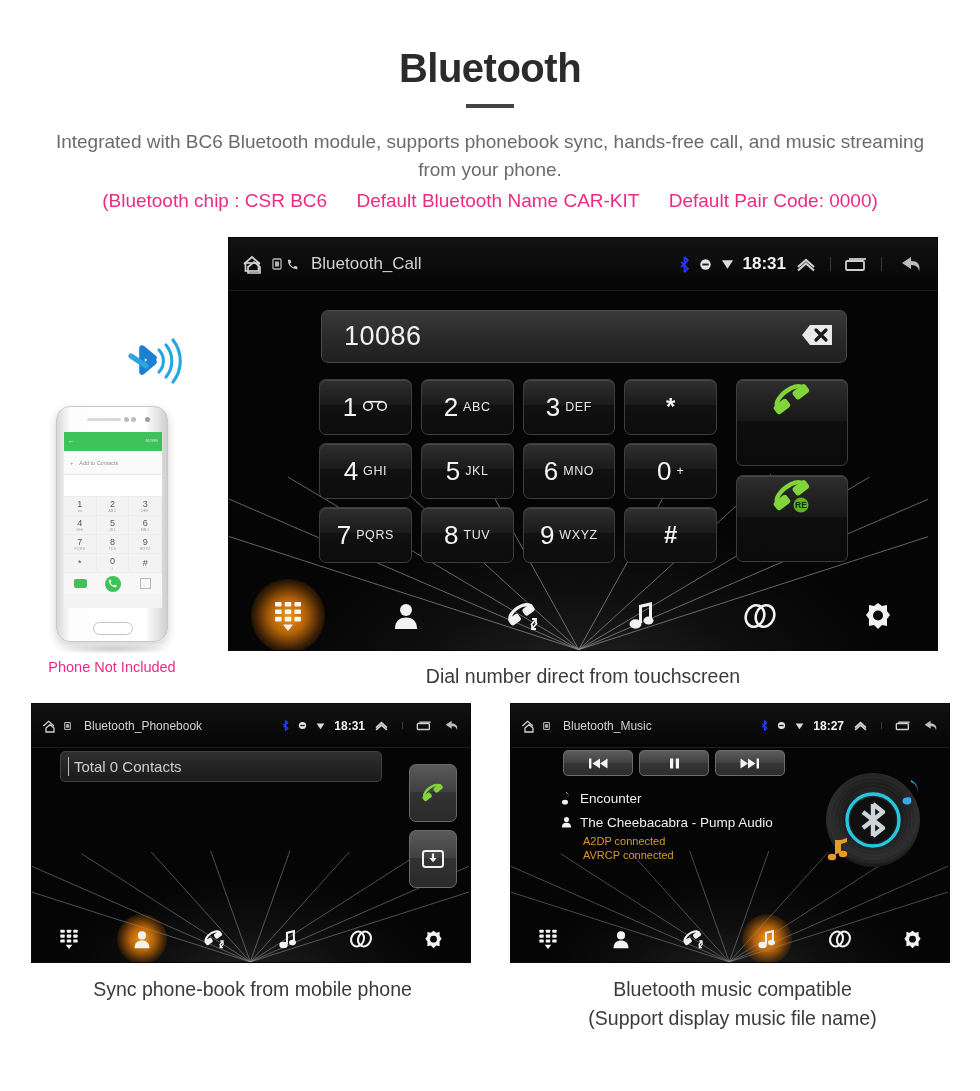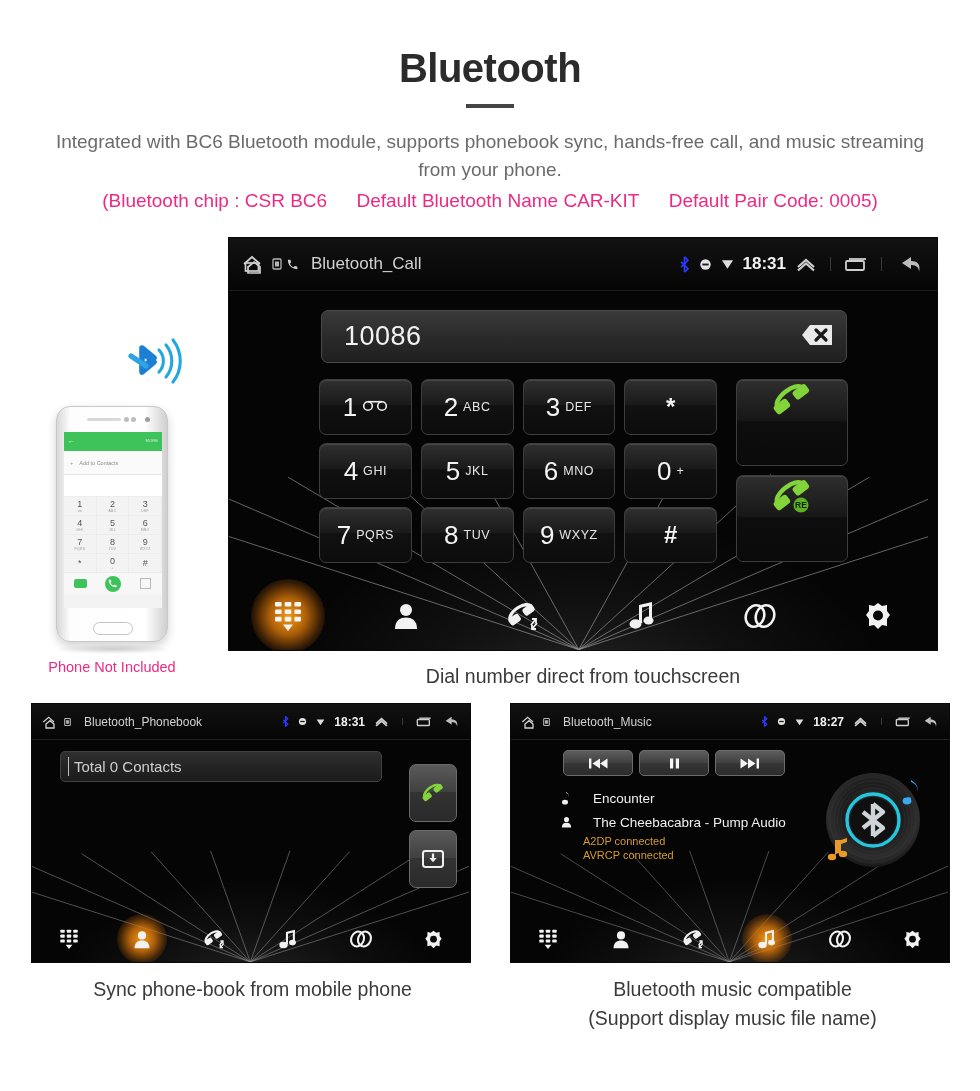--- a/index.html
+++ b/index.html
@@ -175,21 +175,21 @@
   
   .cap {
     position:absolute; text-align:center; color:#3a3a3a; font-size:19.5px; line-height:29px;
   }
   #cap-main { left:228px; top:662px; width:710px; }
   #cap-left { left:20px; top:975px; width:465px; }
   #cap-right { left:500px; top:975px; width:465px; }
 
   
   #phonebook { left:31px; top:703px; width:440px; height:260px; }
-  #phonebook .statusbar, #music .statusbar { height:36px; padding:0 9px; font-size:12px; }
+  #phonebook .statusbar, #music .statusbar { height:44px; padding:0 9px; font-size:12px; }
   #phonebook .navbar, #music .navbar { height:46px; }
   #phonebook .navitem, #music .navitem { width:73px; height:46px; }
   #phonebook .navitem.active::before, #music .navitem.active::before { width:50px; height:50px; }
 
   .searchfield {
     position:absolute; left:28px; top:47px; width:322px; height:31px;
     background:linear-gradient(#303030,#232323 55%,#1b1b1b);
     border:1px solid #414141; border-radius:5px;
     display:flex; align-items:center; padding-left:7px;
     color:#cfcfcf; font-size:15px;
@@ -211,37 +211,37 @@
   
   #music { left:510px; top:703px; width:440px; height:260px; }
   .mplayer { position:absolute; left:52px; top:46px; display:flex; gap:6px; }
   .mbtn {
     width:70px; height:26px; border-radius:5px;
     background:linear-gradient(#5d5d5d 0%,#414141 48%,#363636 49%,#2c2c2c 100%);
     border:1px solid #6c6c6c;
     display:flex; align-items:center; justify-content:center;
   }
   .mlist { position:absolute; left:48px; top:82px; width:270px; color:#efefef; font-size:13.5px; }
-  .mrow { display:flex; align-items:center; gap:20px; height:24px; }
+  .mrow { display:flex; align-items:center; gap:7px; height:24px; }
   .mrow .mico { width:14px; display:flex; justify-content:center; }
   .mstatus { color:#d89b28; font-size:11px; line-height:14px; margin-left:24px; }
   .disc { position:absolute; right:18px; top:58px; width:116px; height:116px; }
 </style>
 </head>
 <body>
 
 <div class="page">
 
   <div class="hdr-title">Bluetooth</div>
   <div class="hdr-rule"></div>
   <div class="hdr-sub">Integrated with BC6 Bluetooth module, supports phonebook sync, hands-free call, and music streaming from your phone.</div>
   <div class="hdr-pink">
     <span>(Bluetooth chip : CSR BC6</span>
     <span>Default Bluetooth Name CAR-KIT</span>
-    <span>Default Pair Code: 0005)</span>
+    <span>Default Pair Code: 0000)</span>
   </div>
 
   <svg class="btlogo" viewBox="0 0 84 60">
     <g fill="none" stroke="#24a6e0" stroke-width="3.1" stroke-linecap="round">
       <path d="M47,40 A16,16 0 0 0 47,18"></path>
       <path d="M54,45 A25,25 0 0 0 54,13"></path>
       <path d="M61,50 A34,34 0 0 0 61,8"></path>
     </g>
     <path d="M30,20 L42,30 L30,40 L30,16 L42,26 L30,36" fill="none" stroke="#1b7fd4" stroke-width="5.6" stroke-linejoin="round" stroke-linecap="round"></path>
     <path d="M19,24 L34,34" stroke="#2fa4e0" stroke-width="5.2" stroke-linecap="round"></path>

